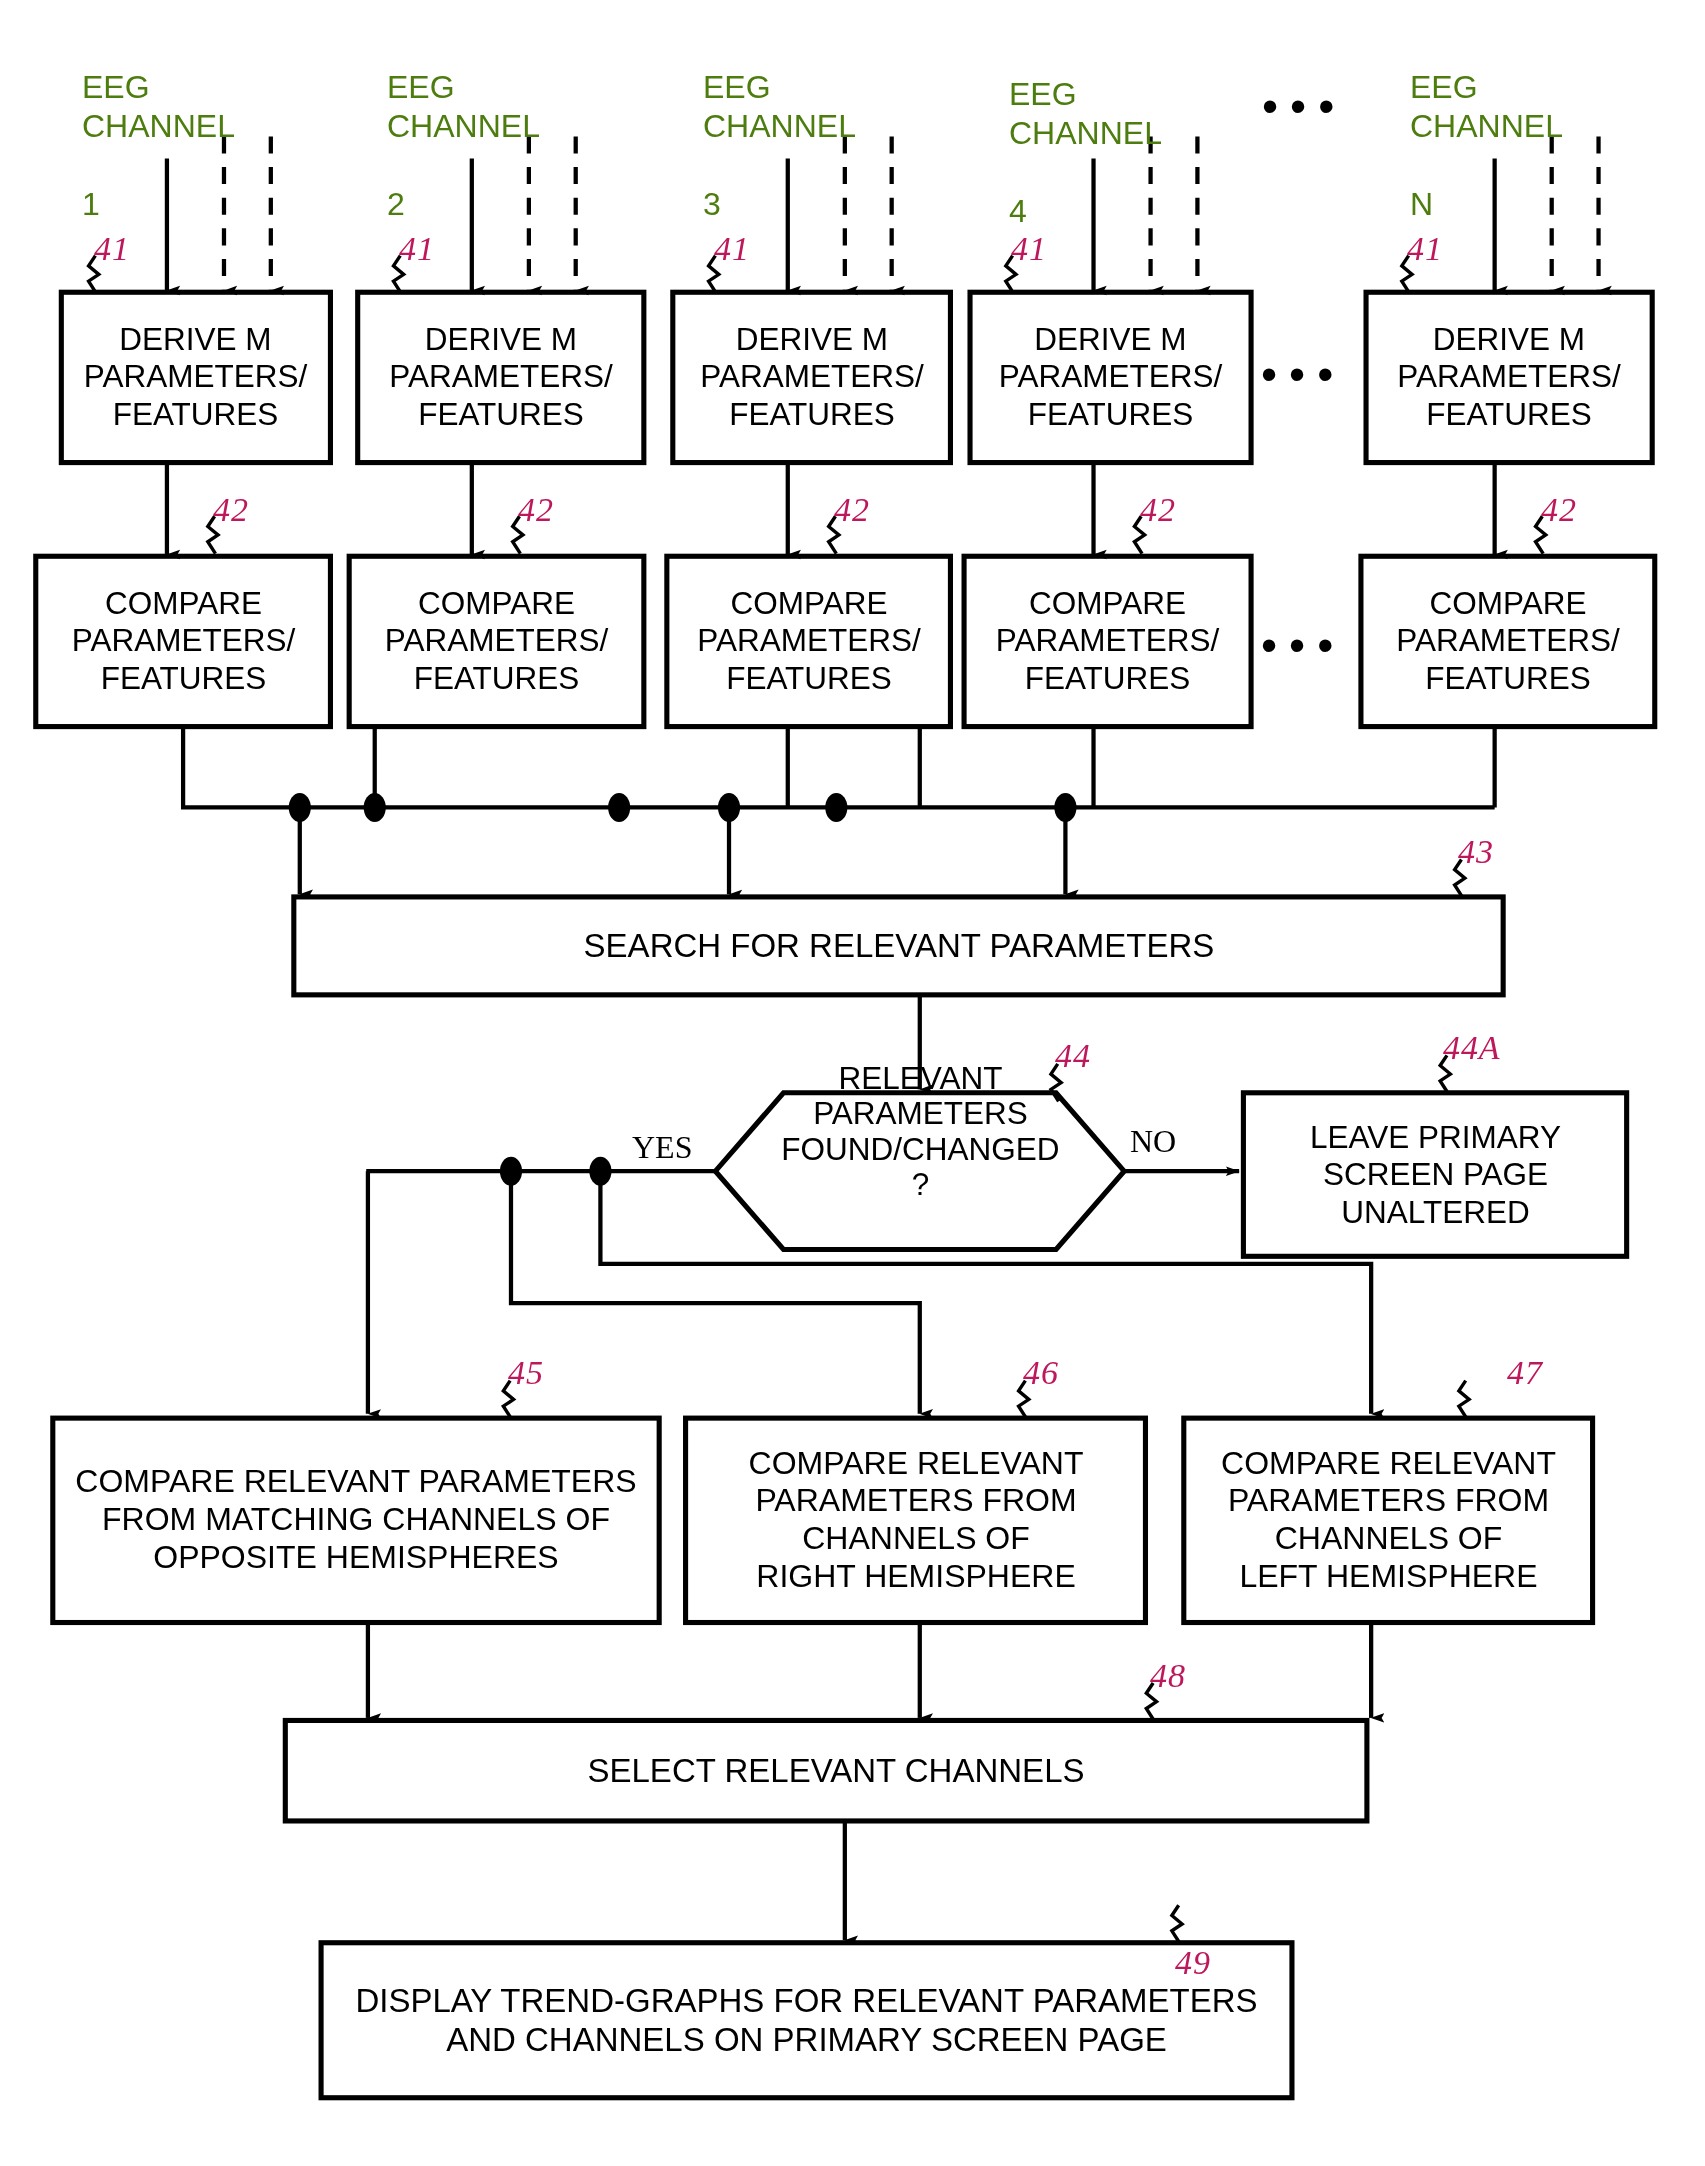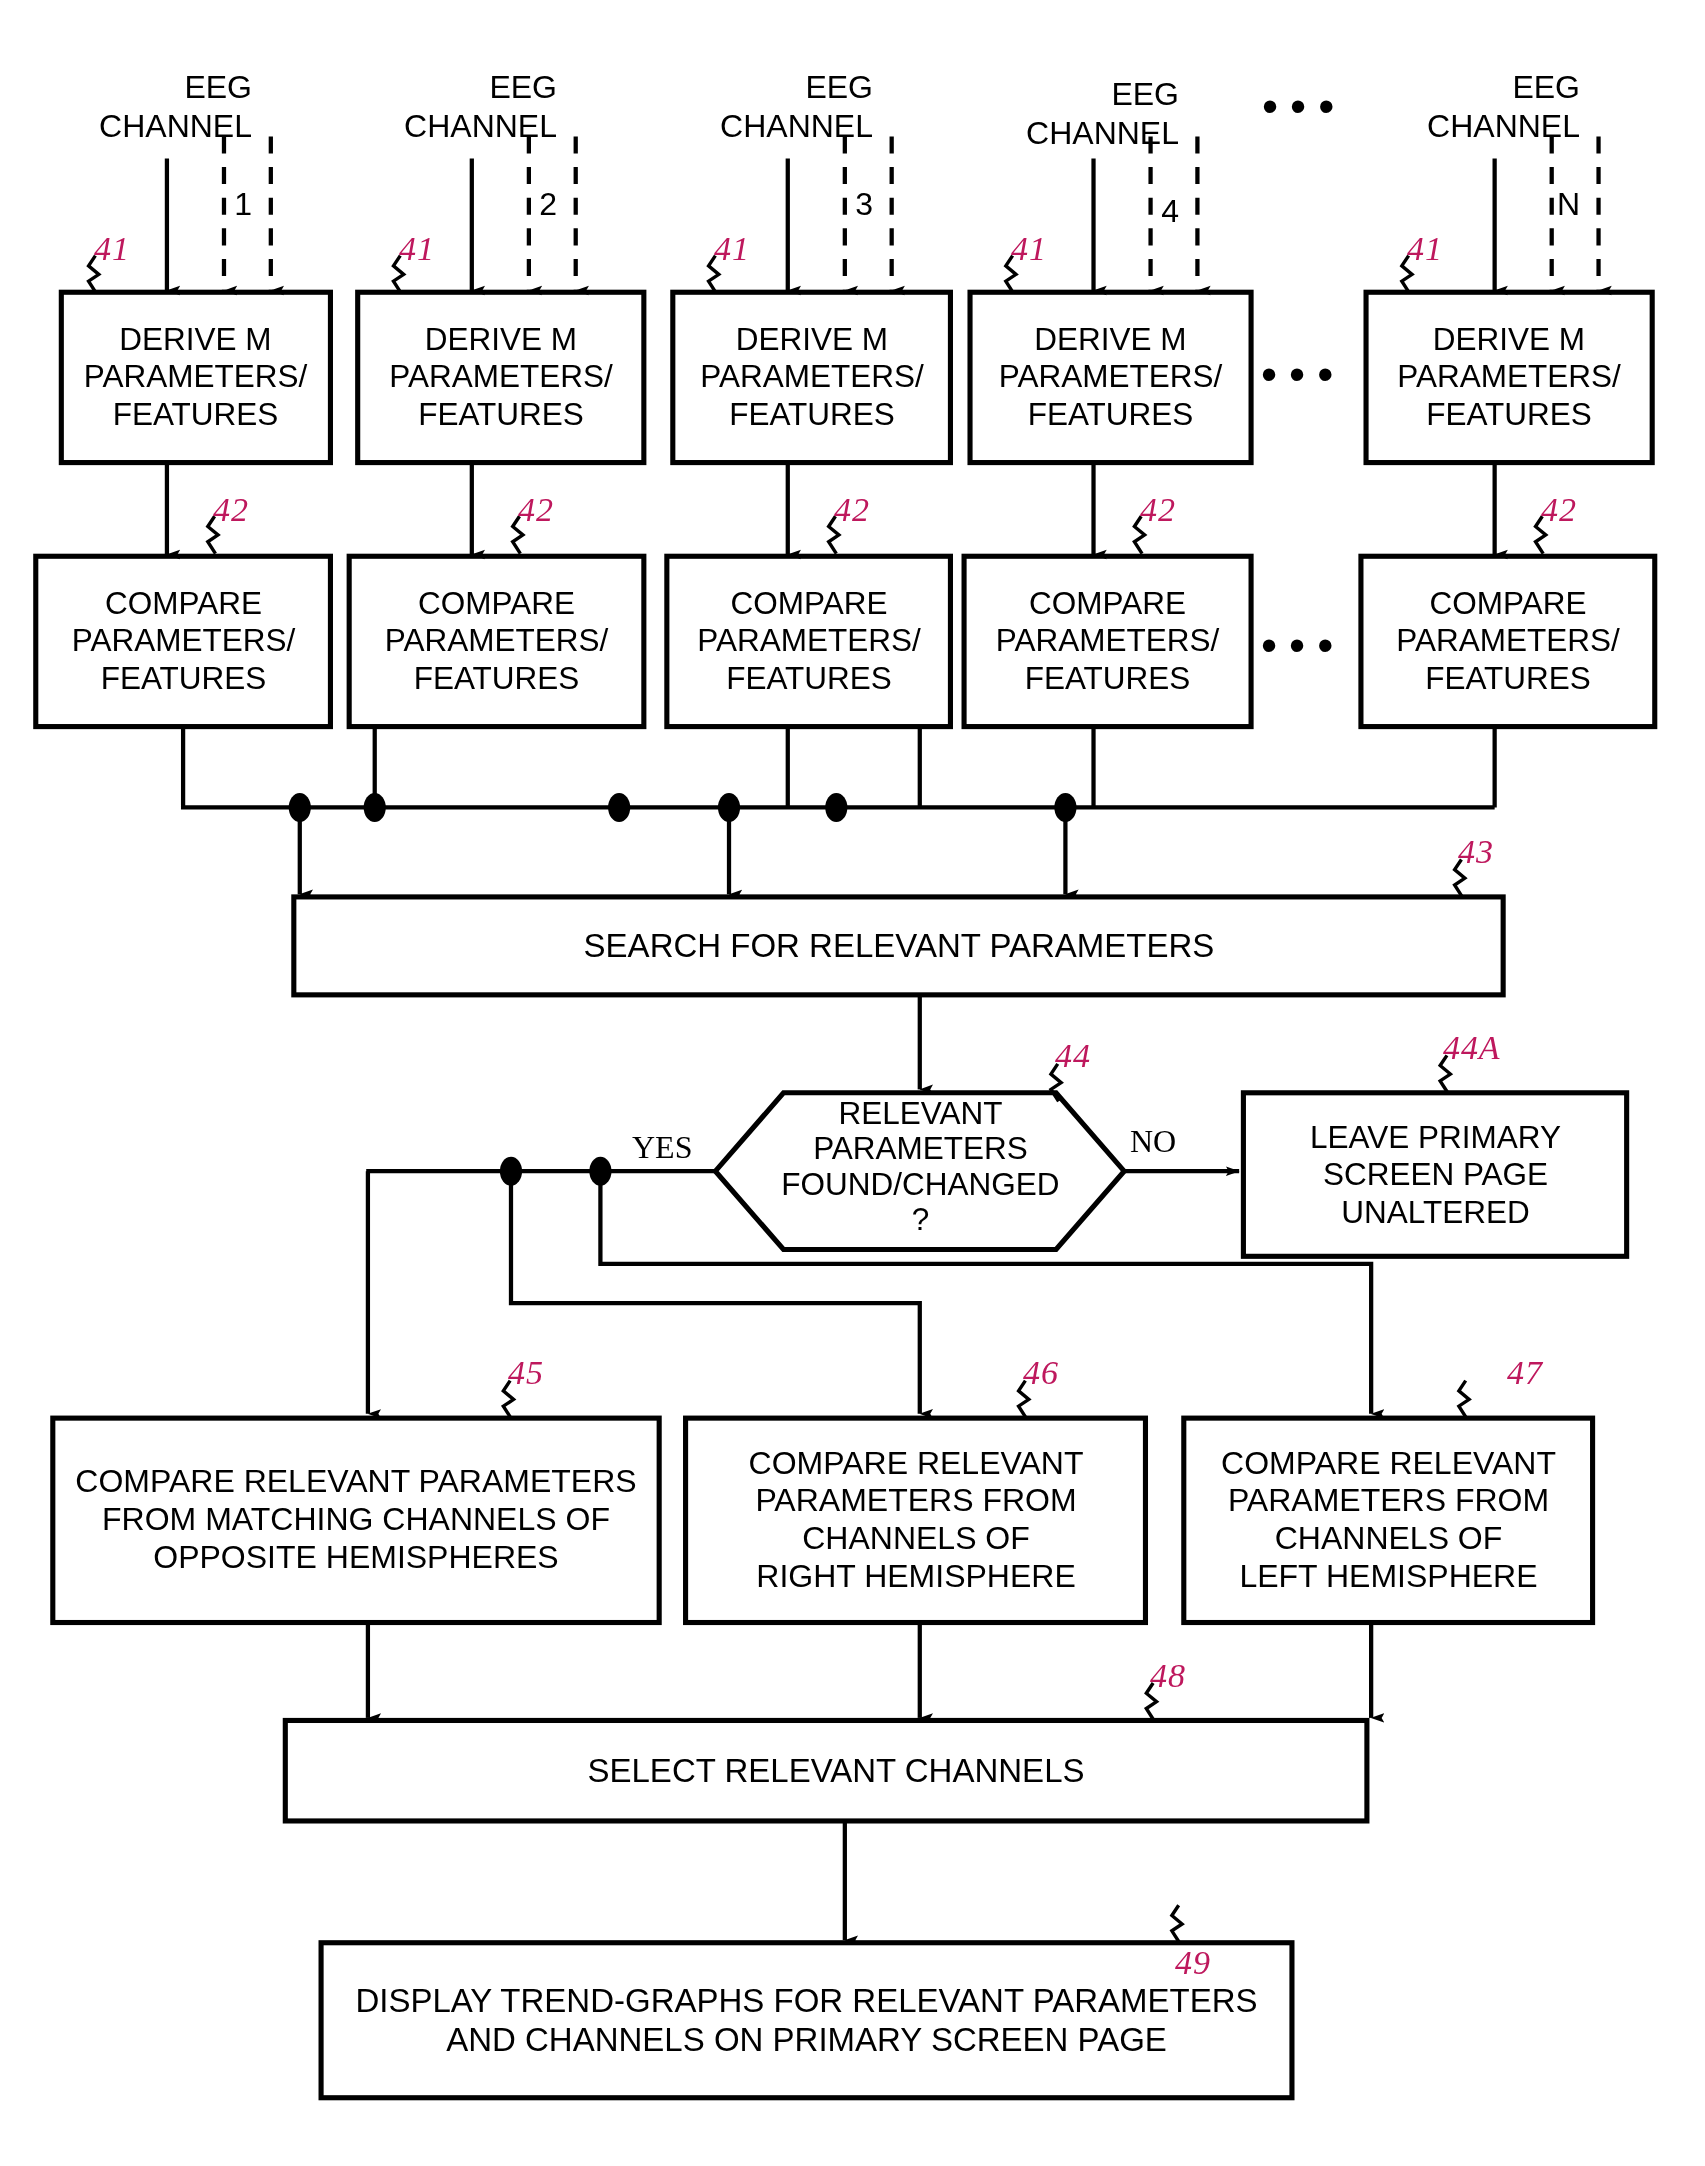--- a/index.html
+++ b/index.html
@@ -34,22 +34,22 @@
     font-family: "Liberation Sans", sans-serif;
     font-size: 31.5px;
     line-height: 1.18;
     letter-spacing: 0px;
     white-space: pre-line;
     box-sizing: border-box;
     pointer-events: none;
   }
   .chan-label {
     position: absolute;
-    text-align: right;
-    color: #000000;
+    text-align: left;
+    color: #4d7c0f;
     font-size: 32px;
     line-height: 1.22;
     white-space: pre-line;
     font-family: "Liberation Sans", sans-serif;
   }
   .ref-num {
     position: absolute;
     color: #be185d;
     font-size: 34px;
     font-style: italic;
@@ -303,21 +303,21 @@
 FEATURES</div>
   <div class="box-label" style="left:964px; top:556px; width:287px; height:170px;">COMPARE
 PARAMETERS/
 FEATURES</div>
   <div class="box-label" style="left:1361px; top:556px; width:294px; height:170px;">COMPARE
 PARAMETERS/
 FEATURES</div>
 
   <div class="box-label" style="left:294px; top:897px; width:1210px; height:98px; font-size:33px;">SEARCH FOR  RELEVANT PARAMETERS</div>
 
-  <div class="box-label" style="left:716px; top:1088px; width:409px; height:157px; font-size:31.5px; line-height:1.12;">RELEVANT
+  <div class="box-label" style="left:716px; top:1053px; width:409px; height:157px; font-size:31.5px; line-height:1.12;">RELEVANT
 PARAMETERS
 FOUND/CHANGED
 ?</div>
   <div class="branch-label" style="left:632px;  top:1129px;">YES</div>
   <div class="branch-label" style="left:1130px; top:1123px;">NO</div>
 
   <div class="box-label" style="left:1244px; top:1093px; width:383px; height:164px;">LEAVE PRIMARY
 SCREEN PAGE
 UNALTERED</div>
 

